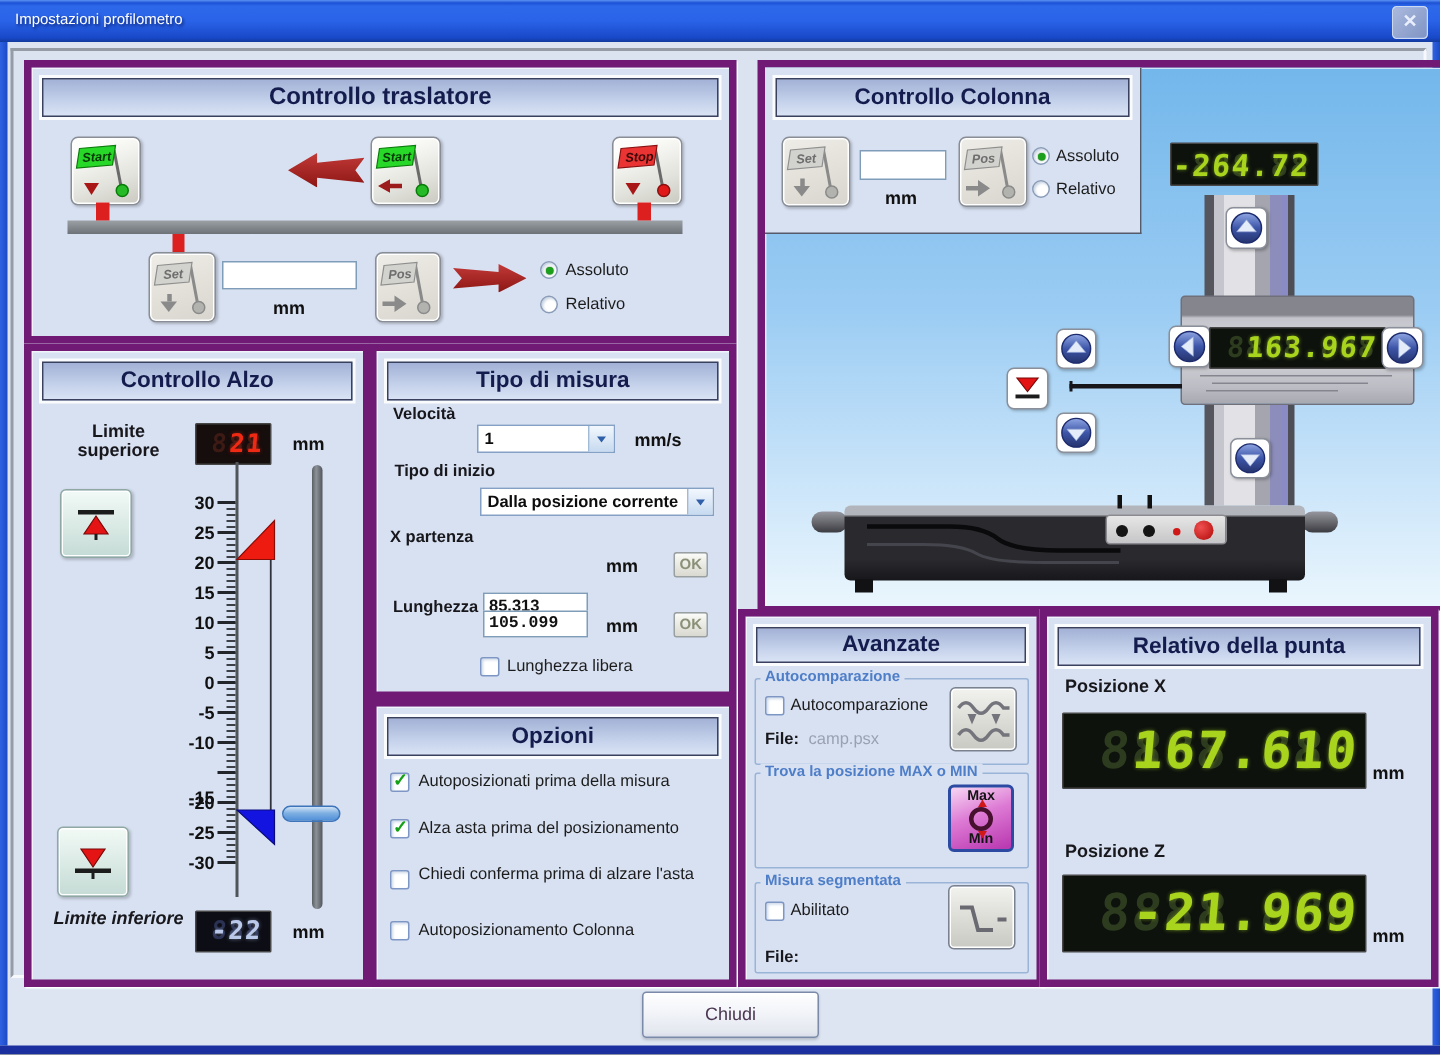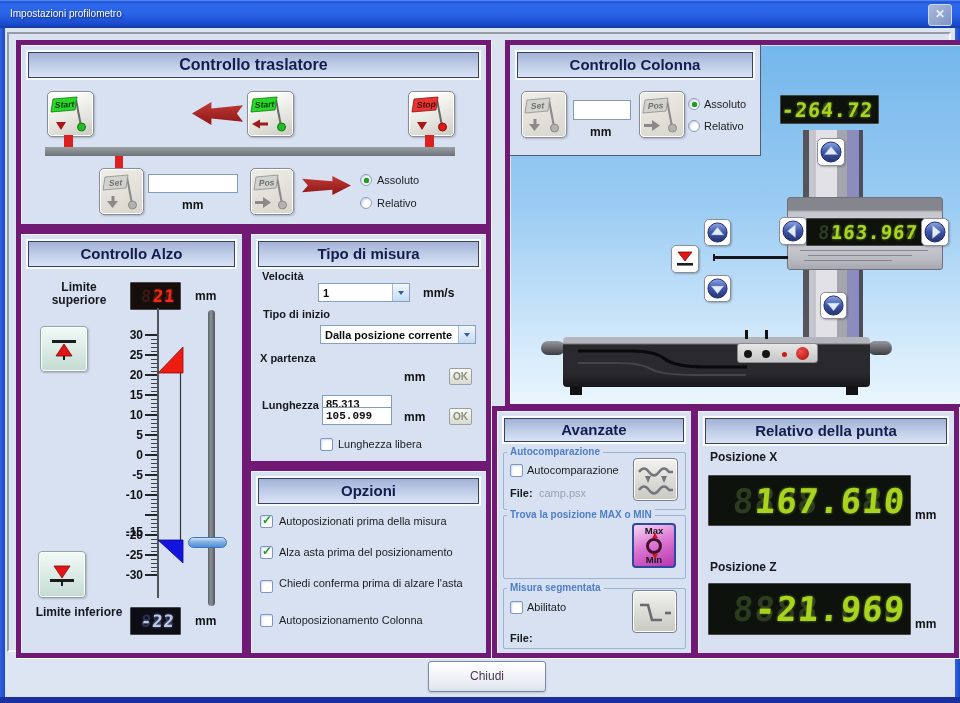--- a/index.html
+++ b/index.html
@@ -258,21 +258,21 @@
       <div class="slider-thumb" style="left:167px;top:303px;"></div>
 
       <div class="limbtn" style="left:17px;top:317px;height:45px;">
         <svg viewBox="0 0 30 28" width="30" height="28">
           <polygon points="15,17 7,5 23,5" fill="#e41414" stroke="#7a0808" stroke-width="0.8"></polygon>
           <rect x="3" y="18" width="24" height="3" fill="#1c1c1c"></rect>
           <rect x="14" y="21" width="2" height="4" fill="#1c1c1c"></rect>
         </svg>
       </div>
 
-      <div class="lbl" style="left:14px;top:372px;width:88px;text-align:center;font-size:12px;line-height:13px;white-space:normal;">Limite inferiore</div>
+      <div class="lbl" style="left:14px;top:372px;width:88px;text-align:center;font-size:12px;line-height:13px;white-space:normal;font-style:italic;">Limite inferiore</div>
       <div class="led blue" style="left:109px;top:373px;width:49px;height:26px;font-size:17px;">
         <span class="ghost">888</span>
           <span class="val">-22</span>
       </div>
       <span class="unit" style="left:174px;top:380px;">mm</span>
     </div>
 
     <div class="panel" style="left:237px;top:195px;width:235px;height:227px;">
       <div class="hdr" style="font-size:15px;">Tipo di misura</div>
 

